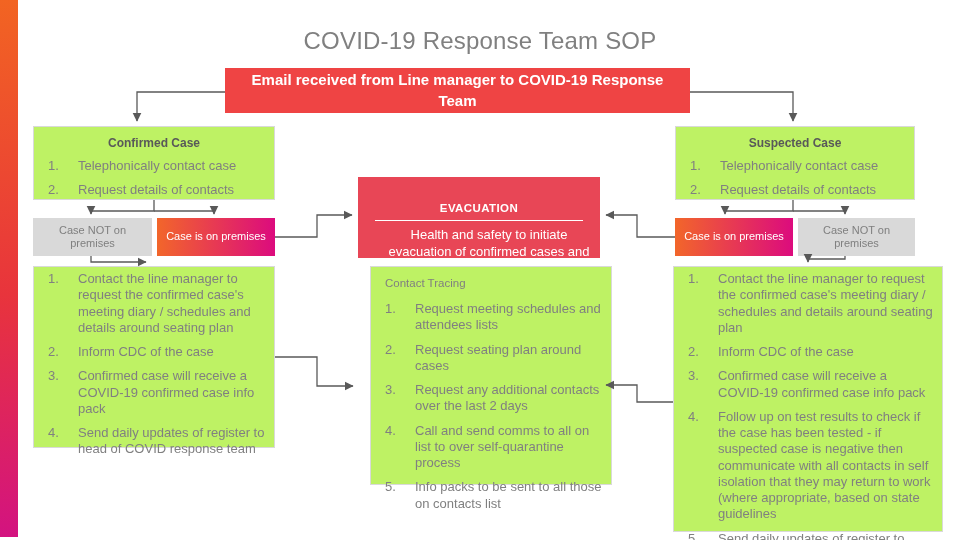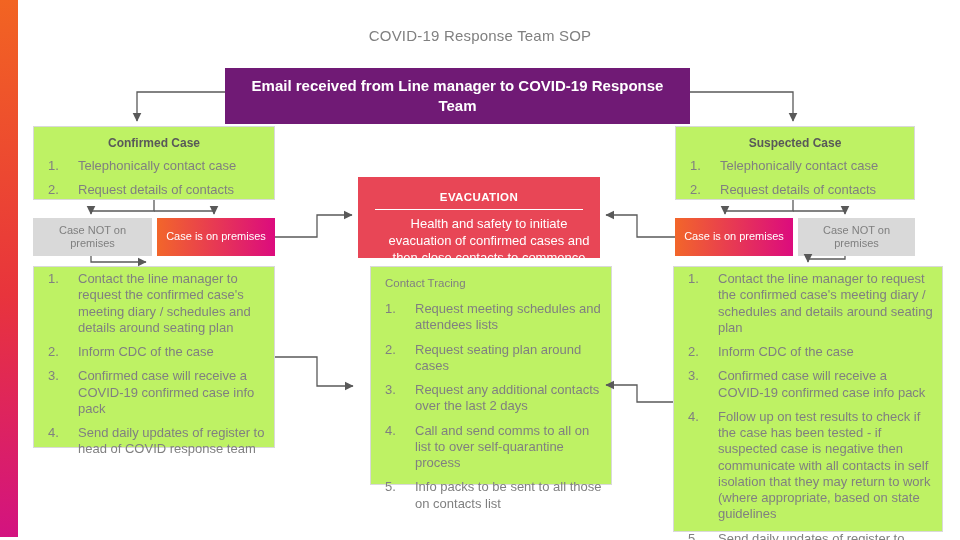--- a/index.html
+++ b/index.html
@@ -3,44 +3,44 @@
 <meta charset="utf-8">
 <style>
   html,body{margin:0;padding:0;background:#ffffff;}
   body{font-family:"Liberation Sans", sans-serif;}
   .slide{position:relative;width:960px;height:540px;background:#ffffff;overflow:hidden;}
 
   .side-bar{position:absolute;left:0;top:0;width:18px;height:537px;
     background:linear-gradient(180deg,#F26422 0%,#E8343C 55%,#D31380 100%);}
 
   .slide-title{position:absolute;left:0;top:27px;width:960px;text-align:center;
-    font-size:15px;color:#808080;letter-spacing:0.2px;}
+    font-size:24px;color:#808080;letter-spacing:0.2px;}
 
-  .email-banner{position:absolute;left:225px;top:68px;width:465px;height:56px;
-    background:#701a75;color:#ffffff;font-weight:bold;font-size:15px;
+  .email-banner{position:absolute;left:225px;top:68px;width:465px;height:45px;
+    background:#ef4444;color:#ffffff;font-weight:bold;font-size:15px;
     display:flex;align-items:center;justify-content:center;text-align:center;
     line-height:1.35;padding:0 14px;box-sizing:border-box;}
 
   .case-box{position:absolute;background:#bef264;border:1px solid #D9D9D9;box-sizing:border-box;}
   .case-box .box-title{font-weight:bold;font-size:12px;color:#595959;text-align:center;margin:9px 0 4px 0;}
 
   ol.num-list{list-style:none;margin:0;padding:4px 8px 0 8px;counter-reset:itm;}
   ol.num-list li{display:flex;counter-increment:itm;color:#808080;font-size:13px;
     line-height:1.25;margin-bottom:8px;}
   ol.num-list li::before{content:counter(itm) ".";width:22px;flex-shrink:0;
     margin-left:6px;margin-right:8px;color:#808080;}
 
   .premise-box{position:absolute;height:38px;display:flex;align-items:center;
     justify-content:center;text-align:center;font-size:11px;line-height:1.2;
     box-sizing:border-box;padding:2px 6px;}
   .premise-gray{background:#D9D9D9;color:#7F7F7F;}
   .premise-grad{background:linear-gradient(90deg,#F2662A 0%,#DC0B7E 100%);color:#ffffff;}
 
   .evac-box{position:absolute;left:358px;top:177px;width:242px;height:81px;
-    background:#E84656;color:#ffffff;text-align:center;box-sizing:border-box;padding-top:14px;}
+    background:#E84656;color:#ffffff;text-align:center;box-sizing:border-box;padding-top:25px;}
   .evac-box .evac-title{font-weight:bold;font-size:11.5px;letter-spacing:0.4px;}
   .evac-box .evac-rule{width:208px;height:1px;background:#ffffff;border:0;margin:6px auto 6px auto;}
   .evac-box .evac-body{font-size:13px;line-height:1.3;padding:0 10px;margin-left:20px;}
 
   .ct-title{font-size:11.5px;color:#808080;margin:10px 0 8px 14px;}
 
   .big-list{padding-top:10px;}
 
   svg.connectors{position:absolute;left:0;top:0;width:960px;height:540px;pointer-events:none;}
 </style>

